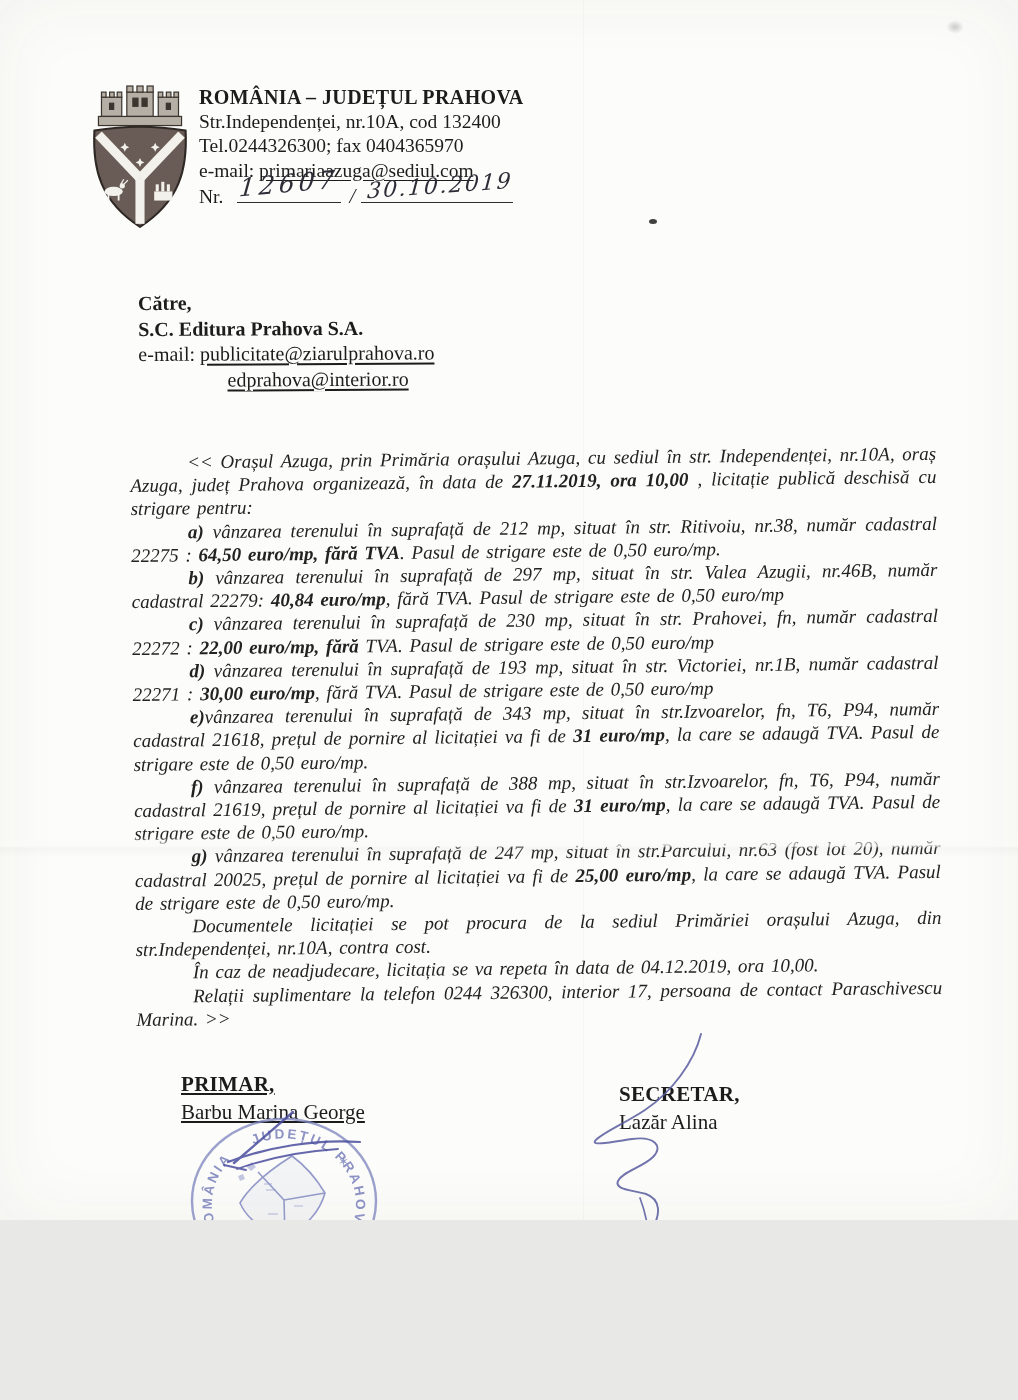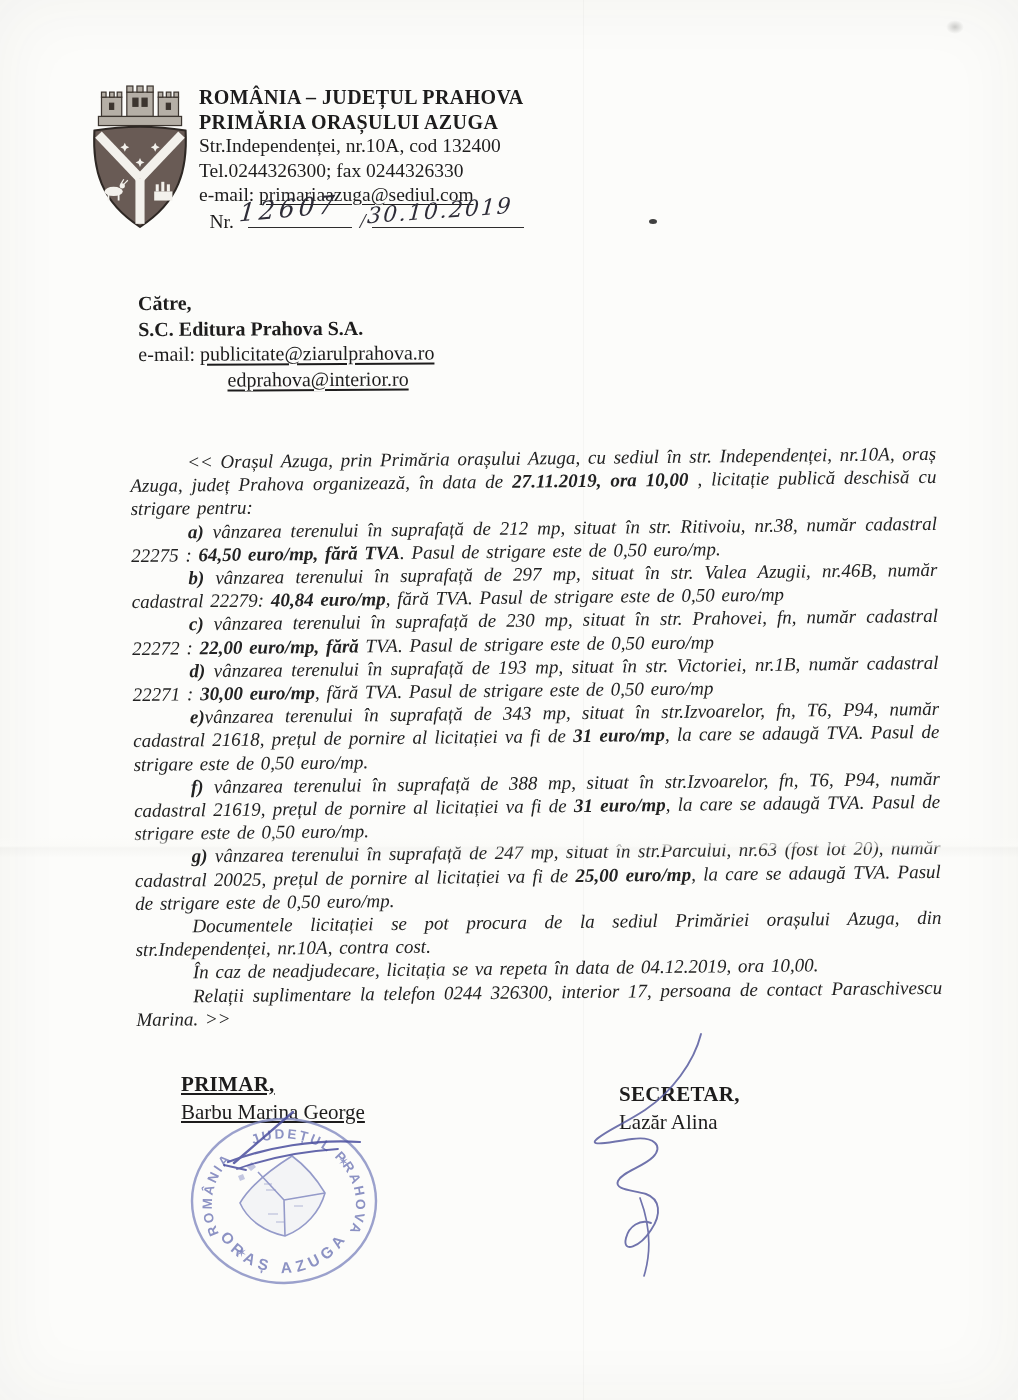--- a/index.html
+++ b/index.html
@@ -1,28 +1,28 @@
 <!DOCTYPE html>
 <html><head>
 <meta charset="utf-8">
 <style>
   html,body{margin:0;padding:0;background:#e8e8e6;}
   .page{
-    position:relative;width:1018px;height:1400px;margin:0 auto;
+    position:relative;width:1018px;height:1220px;margin:0 auto;
     background:#fcfcfa;overflow:hidden;
     box-shadow:inset 0 0 70px rgba(60,55,45,.05);
     font-family:"Liberation Serif","DejaVu Serif",serif;color:#1d1c1c;
   }
   
   .logo{position:absolute;left:84px;top:84px;width:112px;height:150px;}
   .header-text{position:absolute;left:199px;top:85px;line-height:24.5px;white-space:nowrap;}
   .org1,.org2{font-weight:bold;font-size:20px;letter-spacing:.4px;}
   .addr,.tel,.mailline,.nrline{font-size:19.5px;}
   .u{ text-decoration:underline; text-underline-offset:3px;}
-  .nrline{position:relative;margin-top:1px;text-align:right;}
+  .nrline{position:relative;margin-top:1px;}
   .nr-underline1{display:inline-block;width:104px;border-bottom:1.6px solid #2e2d2d;height:18px;margin-left:14px;}
   .nr-underline2{display:inline-block;width:152px;border-bottom:1.6px solid #2e2d2d;height:18px;margin-left:6px;}
   .nr-slash{display:inline-block;margin-left:8px;font-style:italic;font-size:21px;color:#2f2e35;}
   .hw{position:absolute;font-family:"DejaVu Serif",serif;font-style:italic;color:#2e2d38;}
   .hw-number{left:40px;top:-12px;font-size:25px;letter-spacing:4px;transform:rotate(-5deg) skewX(-10deg);}
   .hw-date{left:168px;top:-10px;font-size:22px;letter-spacing:2px;transform:rotate(-4deg) skewX(-8deg);}
   
   .recipient{position:absolute;left:138px;top:291px;font-size:20px;line-height:25.5px;transform:rotate(-.3deg);transform-origin:0 0;white-space:nowrap;}
   .recipient .bold{font-weight:bold;}
   .recipient .indent2{margin-left:89px;}
@@ -96,23 +96,22 @@
     <g fill="#f3f1ec">
       <rect x="69" y="106" width="18" height="9"></rect>
       <rect x="70.5" y="99" width="3" height="7"></rect>
         <rect x="76" y="96.5" width="3" height="9.5"></rect>
         <rect x="81.5" y="99" width="3" height="7"></rect>
     </g>
   </svg>
 
   <div class="header-text">
     <div class="org1">ROMÂNIA – JUDEȚUL PRAHOVA</div>
-    <div class="org2">PRIMĂRIA ORAȘULUI AZUGA</div>
     <div class="addr">Str.Independenței, nr.10A, cod 132400</div>
-    <div class="tel">Tel.0244326300; fax 0244326330</div>
+    <div class="tel">Tel.0244326300; fax 0404365970</div>
     <div class="mailline"><span>e-mail: </span><span class="u">primariaazuga@sediul.com</span></div>
     <div class="nrline">
       <span>Nr.</span><span class="nr-underline1"></span><span class="nr-slash">/</span><span class="nr-underline2"></span>
       <span class="hw hw-number">12607</span>
       <span class="hw hw-date">30.10.2019</span>
     </div>
   </div>
 
   <div class="recipient">
     <div class="bold">Către,</div>

